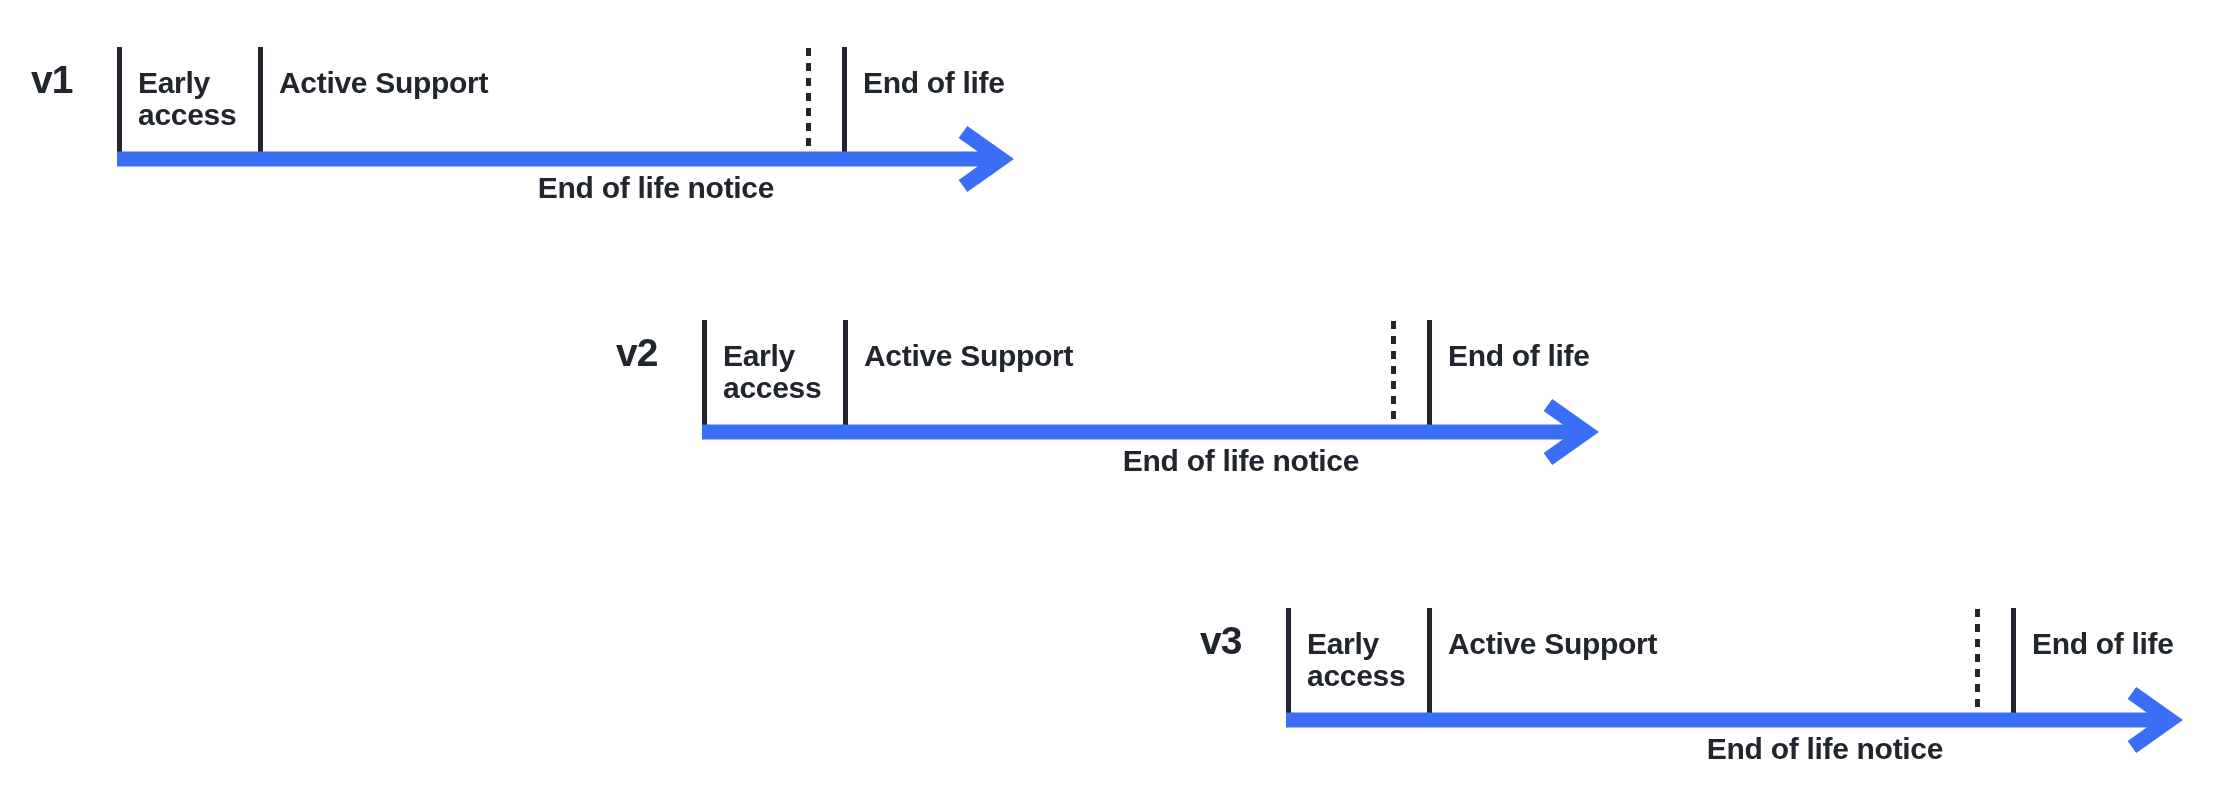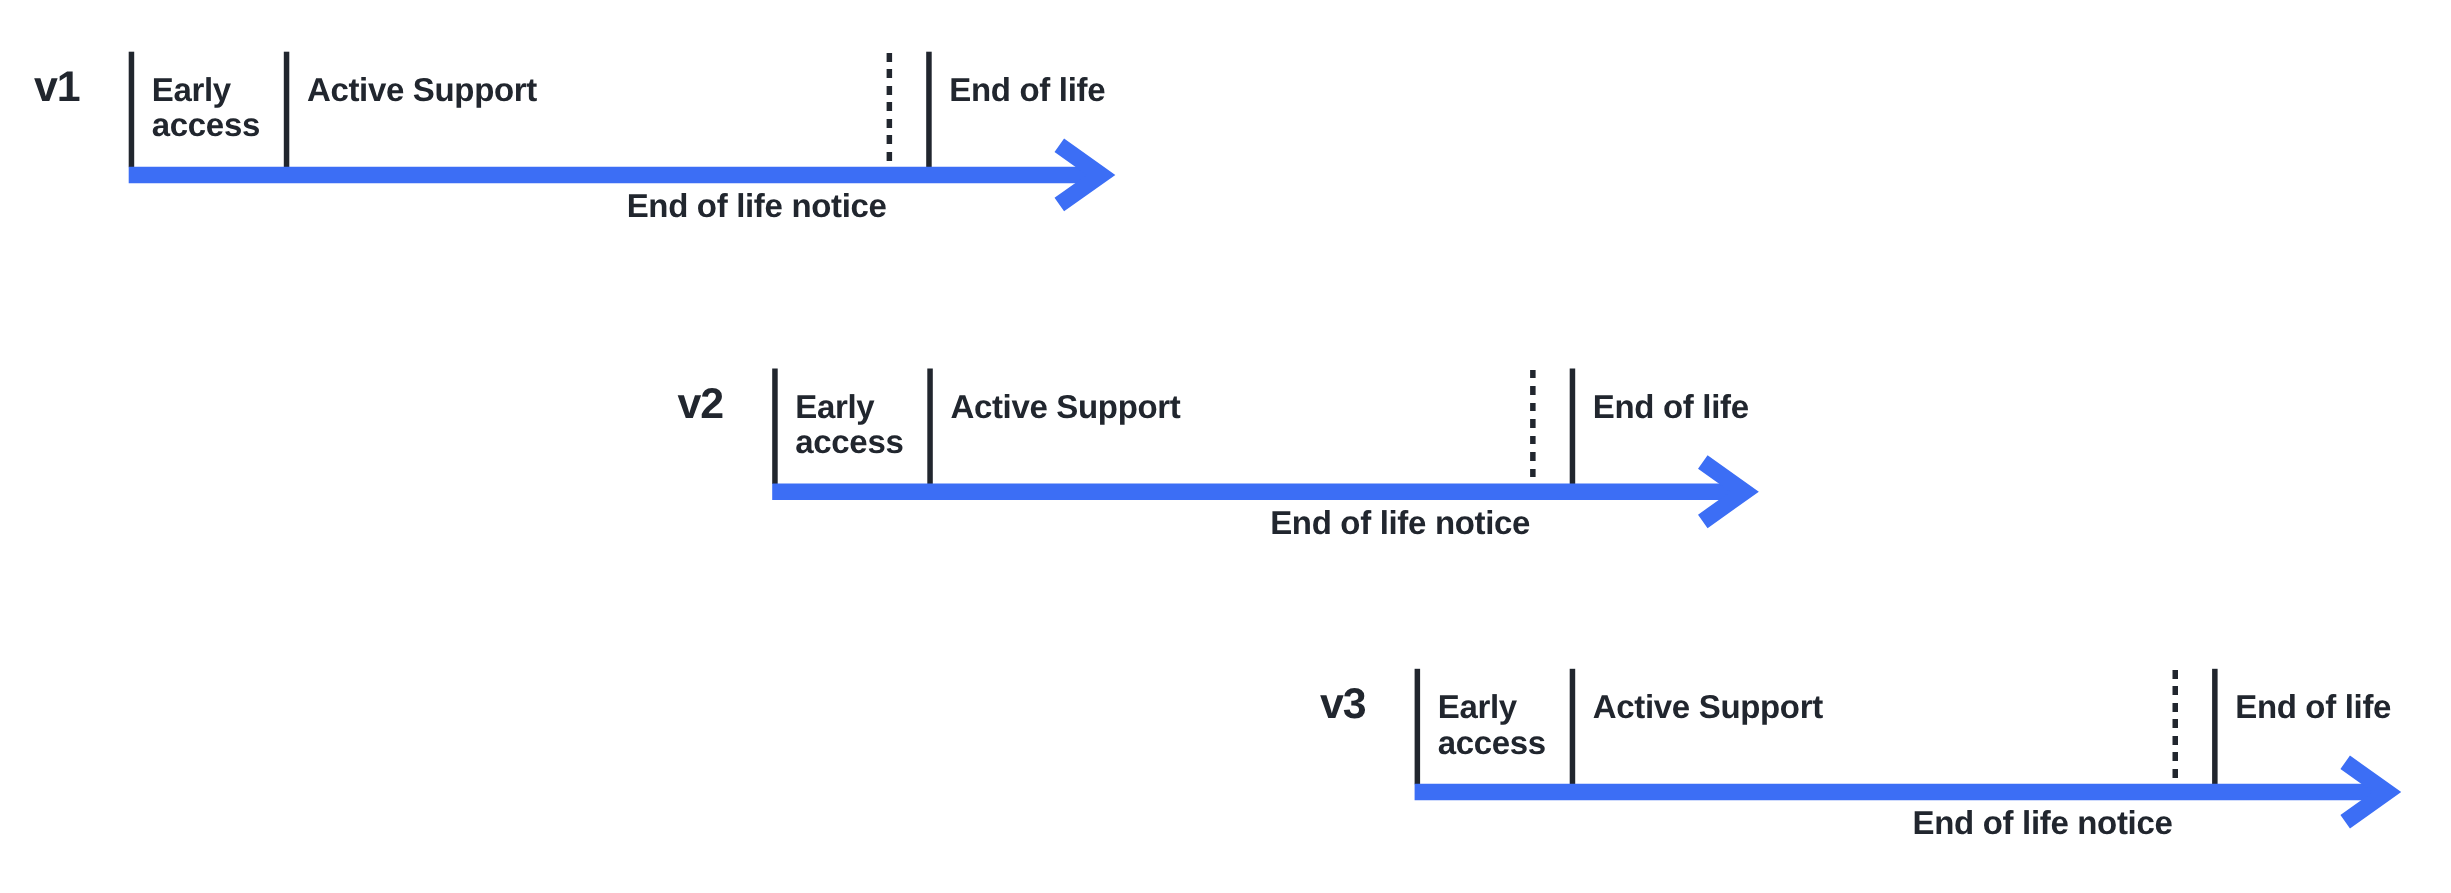--- a/index.html
+++ b/index.html
@@ -11,21 +11,21 @@
     width:2228px;height:812px;
     background:#ffffff;
     font-family:"Liberation Sans","DejaVu Sans",sans-serif;
     color:var(--ink);
     position:relative;
     overflow:hidden;
   }
   .diagram{position:absolute;inset:0;}
   .row{position:absolute;width:1040px;height:200px;}
   .row.r1{left:17px;top:47px;}
-  .row.r2{left:602px;top:335px;}
+  .row.r2{left:602px;top:320px;}
   .row.r3{left:1186px;top:608px;}
 
   .version{
     position:absolute;left:14px;top:13px;
     font-size:39px;line-height:1;font-weight:700;
     letter-spacing:-1px;white-space:nowrap;
   }
   .tick{
     position:absolute;top:0;width:5px;height:105px;
     background:var(--ink);
@@ -41,21 +41,21 @@
     position:absolute;top:-4px;
     font-size:30px;line-height:32px;font-weight:700;
     white-space:nowrap;letter-spacing:-0.3px;margin-top:24px;
   }
   .phase-label span{display:block;}
   .phase-label.early{left:121px;}
   .phase-label.active{left:262px;}
   .phase-label.eol{left:846px;}
   .notice-label{
     position:absolute;top:125px;left:489px;width:300px;
-    text-align:right;
+    text-align:center;
     font-size:30px;line-height:32px;font-weight:700;
     white-space:nowrap;letter-spacing:-0.3px;
   }
   .arrow-svg{
     position:absolute;left:100px;top:75px;
     overflow:visible;display:block;
   }
   .arrow-svg line,.arrow-svg polyline{
     stroke:var(--blue);
     stroke-width:15;

